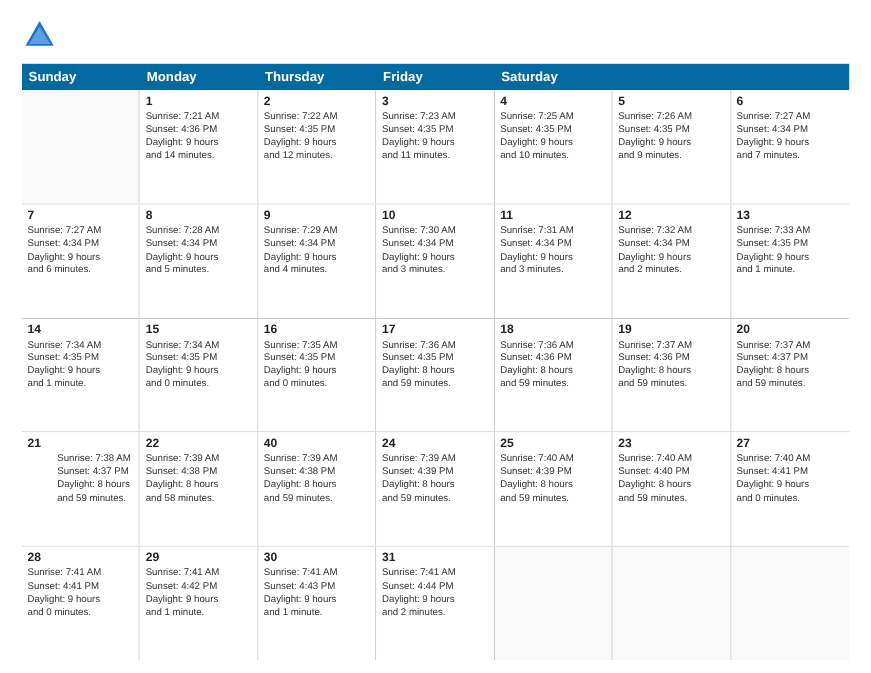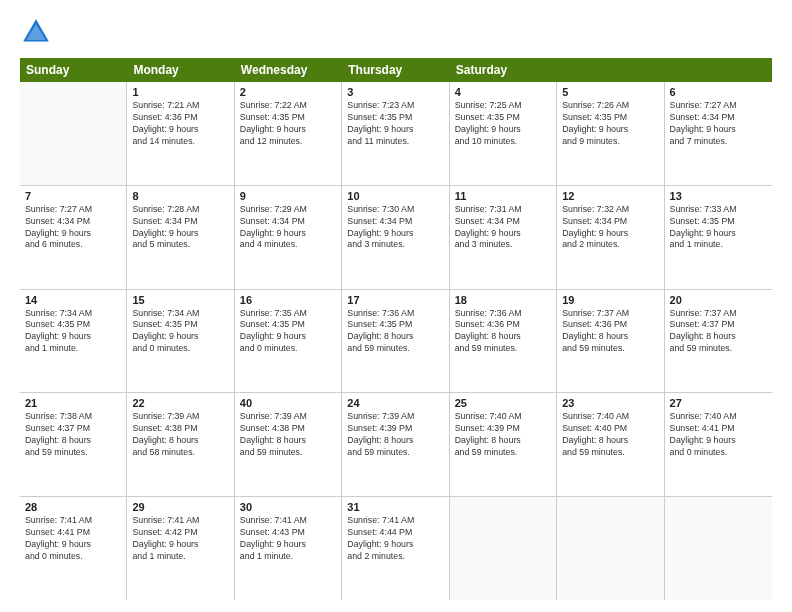--- a/index.html
+++ b/index.html
@@ -55,21 +55,21 @@
       color: #555;
     }
     .calendar {
       flex: 1;
       display: flex;
       flex-direction: column;
     }
     .cal-header {
       display: grid;
       grid-template-columns: repeat(7, 1fr);
-      background: #4d7c0f;
+      background: #0369a1;
     }
     .cal-header-cell {
       color: #fff;
       font-size: 12px;
       font-weight: bold;
       padding: 5px 6px;
       text-align: left;
     }
     .cal-body {
       display: flex;
@@ -131,22 +131,22 @@
     <div class="title-block">
       <div class="month-title"></div>
       <div class="location"></div>
     </div>
   </div>
 
   <div class="calendar">
     <div class="cal-header">
     <div class="cal-header-cell">Sunday</div>
         <div class="cal-header-cell">Monday</div>
-        <div class="cal-header-cell">Wednesday</div>
         <div class="cal-header-cell">Thursday</div>
+        <div class="cal-header-cell">Friday</div>
         <div class="cal-header-cell">Saturday</div>
       </div>
     <div class="cal-body">
     <div class="cal-row">
           <div class="cal-cell empty"></div>
           <div class="cal-cell">
             <div class="day-num">1</div>
             <div class="cell-info" style="white-space: pre-line;">Sunrise: 7:21 AM
 Sunset: 4:36 PM
 Daylight: 9 hours
@@ -286,21 +286,21 @@
             <div class="day-num">20</div>
             <div class="cell-info" style="white-space: pre-line;">Sunrise: 7:37 AM
 Sunset: 4:37 PM
 Daylight: 8 hours
 and 59 minutes.</div>
           </div>
         </div>
         <div class="cal-row">
           <div class="cal-cell">
             <div class="day-num">21</div>
-            <div class="cell-info" style="white-space: pre-line;">Sunrise: 7:38 AM
+            <div class="cell-info" style="white-space: pre-line; margin-left: 27px;">Sunrise: 7:38 AM
 Sunset: 4:37 PM
 Daylight: 8 hours
 and 59 minutes.</div>
           </div>
           <div class="cal-cell">
             <div class="day-num">22</div>
             <div class="cell-info" style="white-space: pre-line;">Sunrise: 7:39 AM
 Sunset: 4:38 PM
 Daylight: 8 hours
 and 58 minutes.</div>

